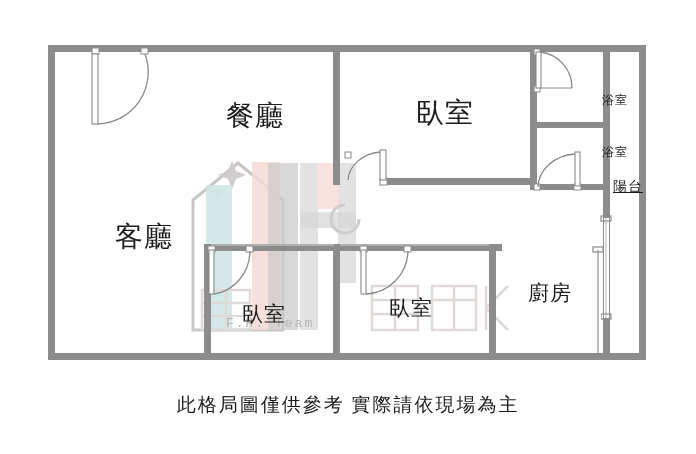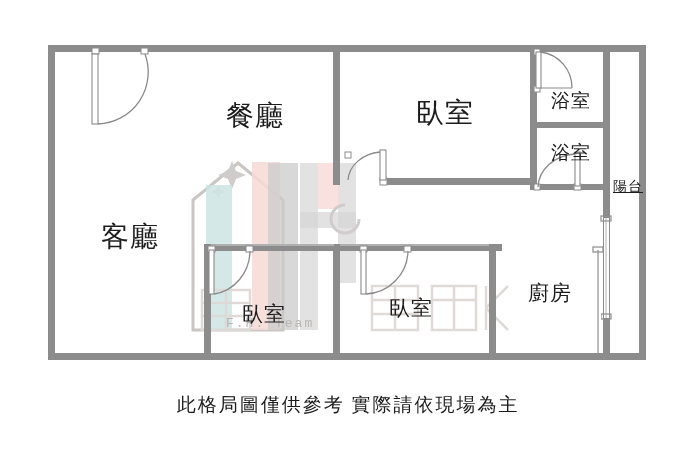--- a/index.html
+++ b/index.html
@@ -45,21 +45,21 @@
     position: absolute;
     color: #1c1c1c;
     font-family: "Liberation Sans", "DejaVu Sans", sans-serif;
     white-space: nowrap;
     line-height: 1;
     transform: translate(-50%, -50%);
     letter-spacing: 1px;
   }
   .rl-lg { font-size: 28px; }
   .rl-md { font-size: 21px; }
-  .rl-sm { font-size: 19px; }
+  .rl-sm { font-size: 12px; margin-left: 44px; }
   .rl-xs { font-size: 14px; }
 
   
   #caption {
     position: absolute;
     left: 0;
     top: 392px;
     width: 696px;
     text-align: center;
     font-family: "Liberation Serif", "DejaVu Serif", serif;
@@ -216,21 +216,21 @@
           <rect x="360" y="246" width="7" height="6" fill="#ffffff" stroke="#8a8a8a" stroke-width="1"></rect>
           <rect x="404" y="246" width="7" height="6" fill="#ffffff" stroke="#8a8a8a" stroke-width="1"></rect>
           <rect x="361" y="250" width="5" height="44" fill="#ffffff" stroke="#8a8a8a" stroke-width="1.1"></rect>
           <path d="M366 294 A 44 44 0 0 0 408 251"></path>
         </g>
 
       </g>
     </svg>
 
     <div class="layer" id="labels-layer">
-      <div class="room-label rl-lg" style="left:130px; top:237px;">客廳</div>
+      <div class="room-label rl-lg" style="left:144px; top:237px;">客廳</div>
       <div class="room-label rl-lg" style="left:255px; top:116px;">餐廳</div>
       <div class="room-label rl-lg" style="left:445px; top:113px;">臥室</div>
       <div class="room-label rl-md" style="left:264px; top:313px;">臥室</div>
       <div class="room-label rl-md" style="left:411px; top:307px;">臥室</div>
       <div class="room-label rl-md" style="left:550px; top:292px;text-align:right;">廚房</div>
       <div class="room-label rl-sm" style="left:571px; top:100px;">浴室</div>
       <div class="room-label rl-sm" style="left:571px; top:152px;">浴室</div>
       <div class="room-label rl-xs" style="left:628px; top:186px;text-decoration:underline;">陽台</div>
     </div>
 

